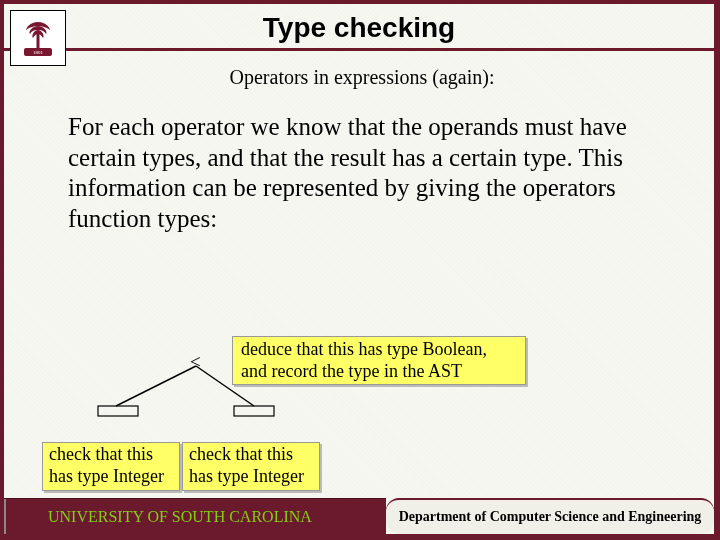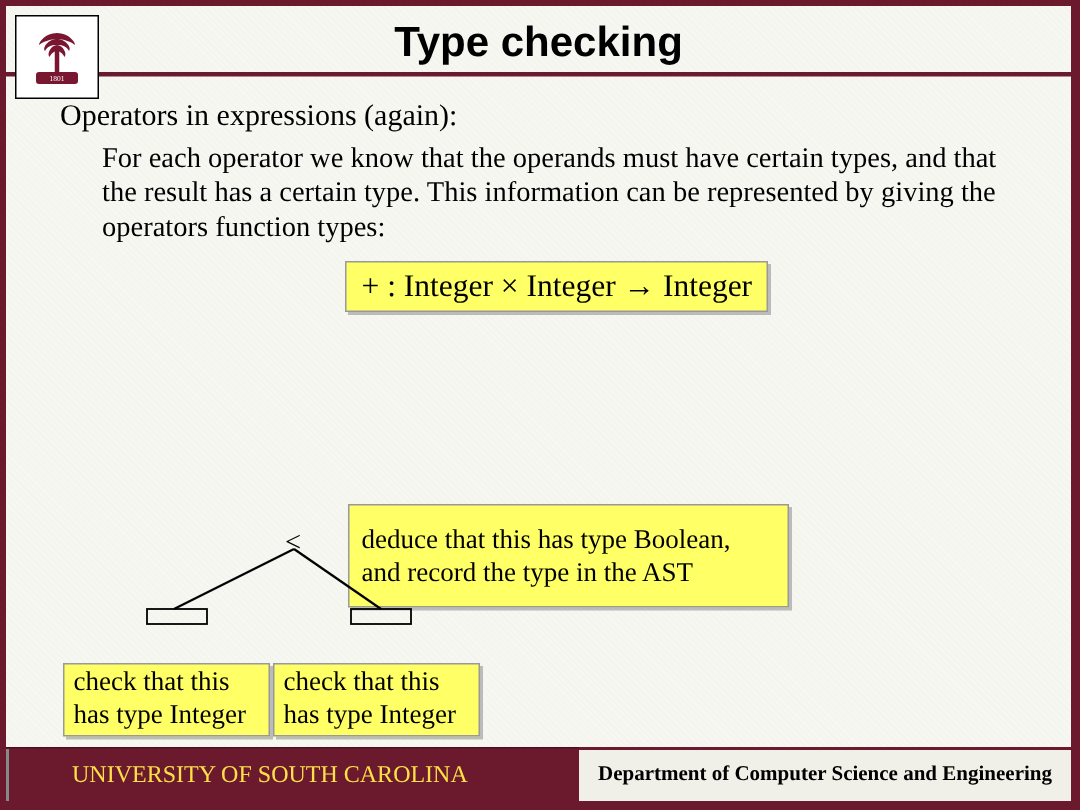--- a/index.html
+++ b/index.html
@@ -47,43 +47,43 @@
     height: 3px;
     background: #6b1a2e;
     margin: 0 0 14px 0;
   }
   .content {
     padding: 0 30px 0 36px;
     color: #000;
     font-size: 20px;
     line-height: 1.25;
   }
-  .subhead { margin-bottom: 4px; }
+  .subhead { margin-bottom: 22px; text-align: center; }
   .body-para {
     margin-left: 28px;
-    font-size: 19px;
+    font-size: 25px;
     line-height: 1.22;
-    margin-bottom: 10px;
+    margin-bottom: 28px;
   }
   .sig {
     display: inline-block;
     background: #ffff66;
     border: 1px solid #999;
     box-shadow: 2px 2px 0 #bbb;
     padding: 2px 10px 4px 10px;
     font-size: 21px;
     margin-left: 190px;
     margin-bottom: 10px;
   }
   .deduce {
     display: inline-block;
     background: #ffff66;
     border: 1px solid #999;
     box-shadow: 2px 2px 0 #bbb;
-    padding: 12px 8px;
+    padding: 2px 8px;
     font-size: 18px;
     line-height: 1.2;
     position: absolute;
     left: 228px;
     top: 332px;
     width: 294px;
   }
   .lt-sym {
     position: absolute;
     left: 186px;
@@ -113,40 +113,41 @@
   .footer {
     position: absolute;
     left: 0;
     right: 0;
     bottom: 0;
     height: 36px;
     display: flex;
   }
   .footer-left {
     background: #6b1a2e;
-    color: #fde047;
+    color: #84cc16;
     font-size: 16px;
     display: flex;
     align-items: center;
     padding-left: 44px;
     width: 382px;
     border-top: 1px solid #4a1020;
     box-shadow: 2px 0 0 #888 inset;
   }
   .footer-right {
     flex: 1;
     background: #f0f0e8;
     border-top: 2px solid #6b1a2e;
     display: flex;
     align-items: center;
     justify-content: center;
     font-weight: bold;
     font-size: 14px;
     font-family: 'Times New Roman', serif;
     color: #000;
+    border-radius: 13px;
   }
 </style>
 </head>
 <body>
 
 <div class="slide">
 
   <div class="logo">
     <svg viewBox="0 0 44 44">
       <path d="M22 6 C14 6 10 12 10 14 C12 12 18 10 22 10 C26 10 32 12 34 14 C34 12 30 6 22 6 Z" fill="#7a1730"></path>
@@ -157,23 +158,20 @@
       <text x="22" y="38" font-size="5" fill="#fff" text-anchor="middle" font-family="serif">1801</text>
     </svg>
   </div>
 
   <h1 class="title">Type checking</h1>
   <div class="title-rule"></div>
 
   <div class="content">
     <p class="subhead">Operators in expressions (again):</p>
     <p class="body-para">For each operator we know that the operands must have certain types, and that the result has a certain type. This information can be represented by giving the operators function types:</p>
-    <div>
-      <span class="sig">+ : Integer × Integer → Integer</span>
-    </div>
   </div>
 
   <span class="lt-sym">&lt;</span>
 
   <div class="deduce">deduce that this has type Boolean, and record the type in the AST</div>
 
   <svg class="tree-svg" viewBox="0 0 220 56">
     <line x1="104" y1="4" x2="24" y2="44" stroke="#000" stroke-width="1.5"></line>
     <line x1="104" y1="4" x2="162" y2="44" stroke="#000" stroke-width="1.5"></line>
     <rect x="6" y="44" width="40" height="10" fill="none" stroke="#000" stroke-width="1.2"></rect>

